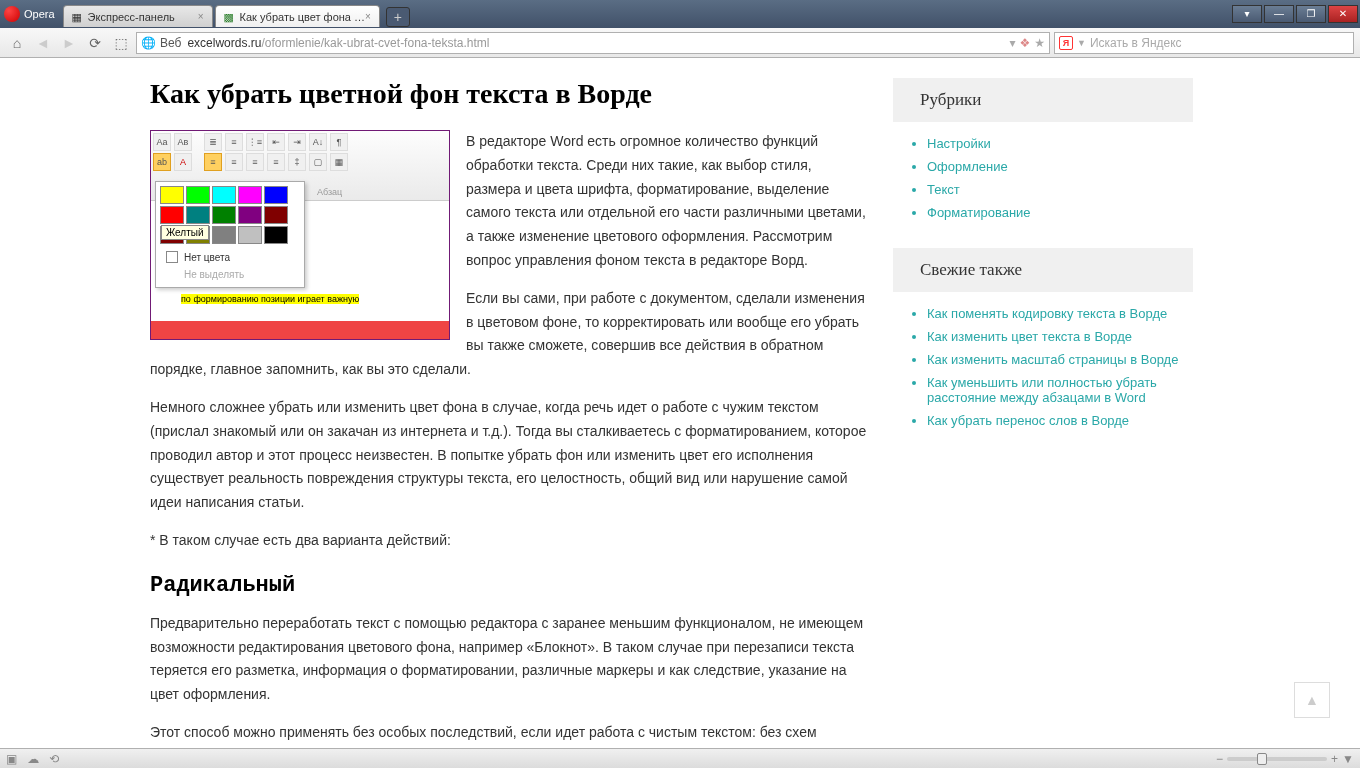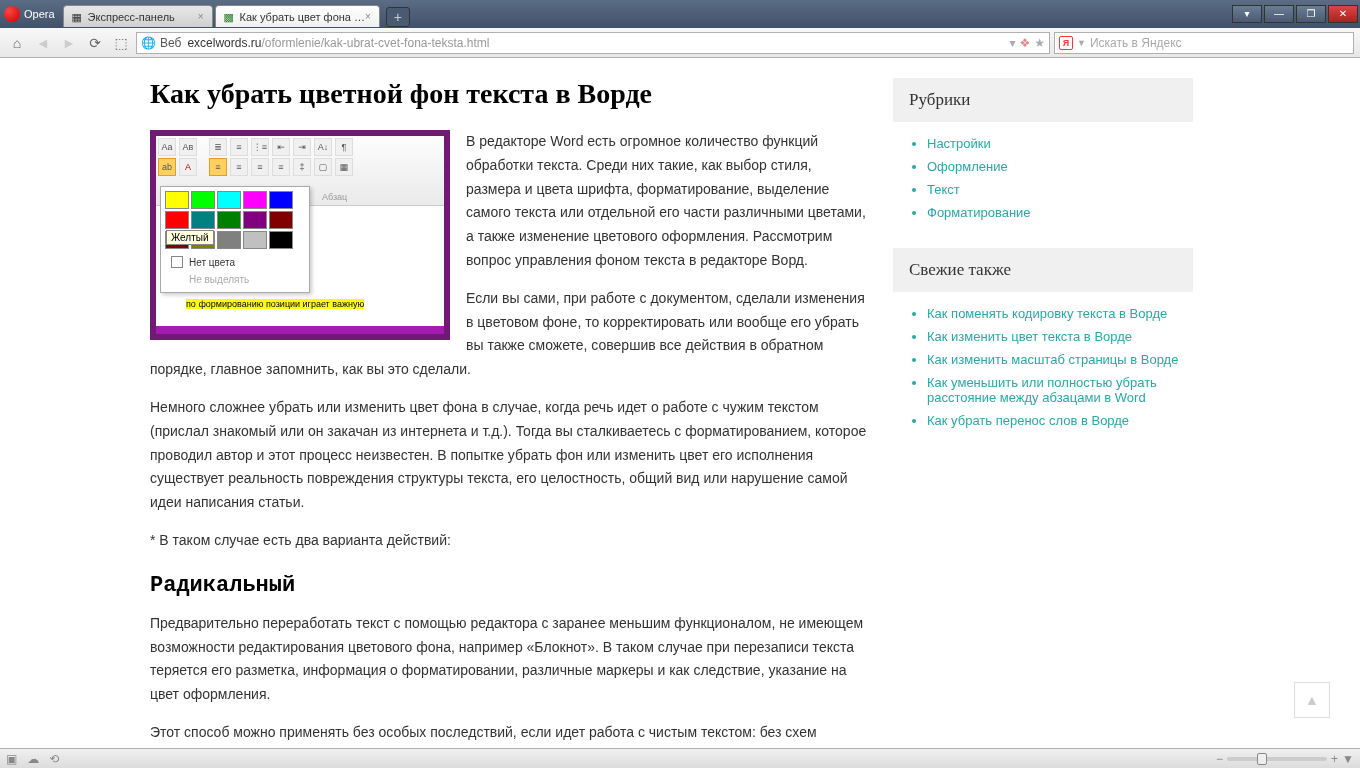--- a/index.html
+++ b/index.html
@@ -29,38 +29,38 @@
 .search-wrap { width: 300px; height: 22px; background: #fff; border: 1px solid #b0b0b0; display: flex; align-items: center; padding: 0 4px; font-size: 12px; color: #aaa; }
 .search-y { width: 14px; height: 14px; background: #fff; border: 1px solid #f33; color: #f33; font-size: 9px; text-align: center; line-height: 12px; border-radius: 2px; margin-right: 4px; font-weight: bold; }
 
 .viewport { height: 690px; overflow: auto; position: relative; }
 .content { width: 1330px; padding: 20px 0 0 150px; display: flex; gap: 23px; }
 .article { width: 720px; }
 .article h1 { font-family: Georgia, serif; font-size: 28px; font-weight: bold; margin-bottom: 20px; color: #000; }
 .article h2 { font-family: Liberation Mono, monospace; font-size: 22px; font-weight: bold; margin: 20px 0 14px; color: #000; }
 .article p { font-size: 14px; line-height: 1.7; color: #333; margin-bottom: 14px; }
 
-.word-shot { float: left; width: 300px; height: 210px; border: 6px solid #701a75; margin: 0 16px 10px 0; background: #a21caf; position: relative; font-size: 10px; }
+.word-shot { float: left; width: 300px; height: 210px; border: 1px solid #701a75; margin: 0 16px 10px 0; background: #ef4444; position: relative; font-size: 10px; }
 .ws-ribbon { height: 70px; background: linear-gradient(#fdfdfd, #eaeaea); border-bottom: 1px solid #ccc; padding: 2px; }
 .ws-row { display: flex; gap: 3px; margin-bottom: 2px; align-items: center; }
 .ws-ico { width: 18px; height: 18px; background: #f0f0f0; border: 1px solid #ddd; display: inline-flex; align-items: center; justify-content: center; font-size: 9px; color: #555; }
 .ws-highlight { background: #ffd060; border: 1px solid #e0a020; }
 .ws-palette { position: absolute; top: 50px; left: 4px; width: 150px; background: #fff; border: 1px solid #aaa; box-shadow: 2px 2px 4px rgba(0,0,0,0.2); padding: 4px; z-index: 10; }
 .ws-colors { display: grid; grid-template-columns: repeat(5, 24px); gap: 2px; }
 .ws-color { width: 24px; height: 18px; border: 1px solid #888; cursor: pointer; }
 .ws-tooltip { position: absolute; top: 38px; left: 0; background: #ffffe0; border: 1px solid #888; padding: 1px 4px; font-size: 10px; }
 .ws-menu-item { padding: 3px 6px; font-size: 10px; color: #333; display: flex; align-items: center; gap: 6px; }
 .ws-menu-item.disabled { color: #aaa; }
 .ws-checkbox { width: 12px; height: 12px; border: 1px solid #888; }
 .ws-doc { height: 120px; background: #fff; padding: 4px; position: relative; }
 .ws-hl { background: #ffff00; display: inline; font-size: 9px; color: #000; }
 .ws-group-label { color:#999; font-size:9px; margin-left: 6px; }
 
 .sidebar { width: 300px; }
-.side-box-title { background: #f0f0f0; padding: 12px 16px; font-family: Georgia, serif; font-size: 17px; color: #333; margin-bottom: 10px; }
+.side-box-title { background: #f0f0f0; padding: 12px 27px; font-family: Georgia, serif; font-size: 17px; color: #333; margin-bottom: 10px; }
 .side-list { list-style: disc; padding-left: 34px; margin-bottom: 24px; }
 .side-list li { color: #2aa8a8; font-size: 13px; padding: 4px 0; }
 .side-list li a { color: #2aa8a8; text-decoration: none; cursor: pointer; }
 
 .scroll-top { position: absolute; bottom: 30px; right: 30px; width: 36px; height: 36px; border: 1px solid #ddd; background: #fff; display: flex; align-items: center; justify-content: center; color: #ccc; font-size: 14px; cursor: pointer; }
 
 .statusbar { height: 20px; background: linear-gradient(#f0f0f0, #dcdcdc); border-top: 1px solid #b0b0b0; display: flex; align-items: center; padding: 0 6px; gap: 10px; }
 .sb-ico { color: #888; font-size: 12px; }
 .sb-zoom { margin-left: auto; display: flex; align-items: center; gap: 4px; }
 .sb-slider { width: 100px; height: 4px; background: #ccc; position: relative; border-radius: 2px; }

